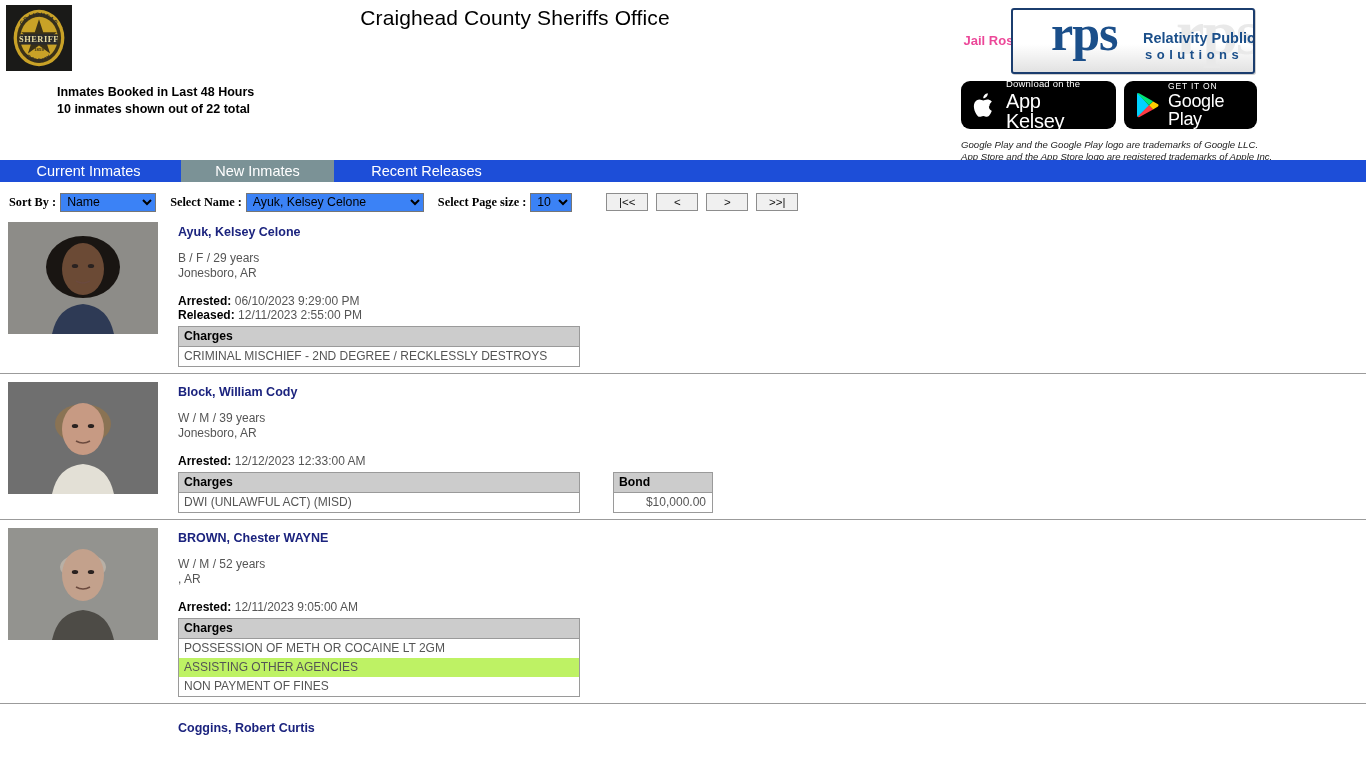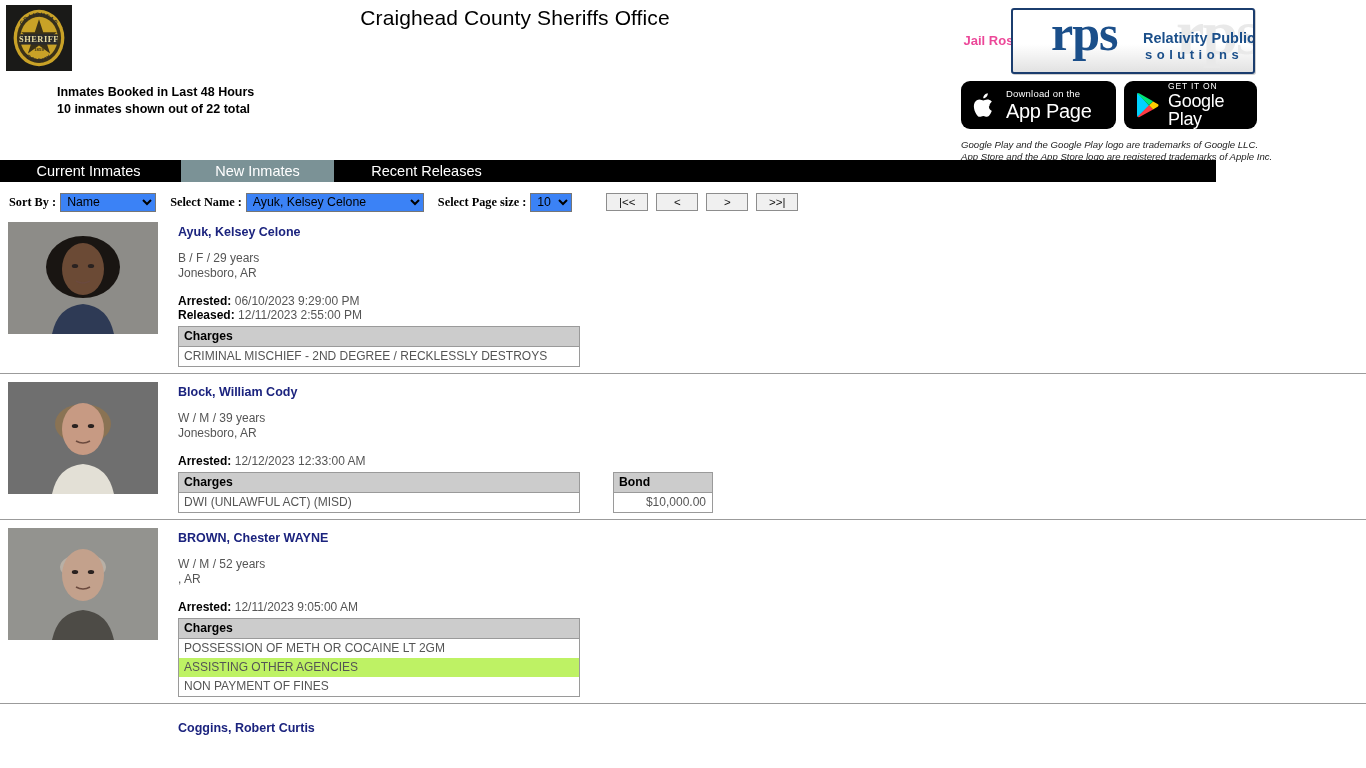--- a/index.html
+++ b/index.html
@@ -160,22 +160,22 @@
     font-style: italic;
     color: #1b1b1b;
     line-height: 1.22;
     white-space: nowrap;
   }
 
   
   .tabbar {
     position: relative;
     height: 22px;
-    background: #000000;
-    width: 1216px;
+    background: #1d4ed8;
+    width: 1366px;
   }
   .tab {
     position: absolute;
     top: 0;
     height: 22px;
     line-height: 22px;
     text-align: center;
     color: #ffffff;
     font-size: 14.5px;
     cursor: pointer;
@@ -347,21 +347,21 @@
 
   <div class="store-badges">
     <div class="store-badge badge-app-store">
       <span class="glyph">
         <svg width="24" height="29" viewBox="0 0 24 29" aria-hidden="true">
           <path fill="#ffffff" d="M16.4 15.2c0-3 2.4-4.4 2.5-4.5-1.4-2-3.5-2.3-4.2-2.3-1.8-.2-3.5 1-4.4 1-.9 0-2.3-1-3.8-1C4.6 8.4 2.8 9.5 1.8 11.3c-2 3.5-.5 8.7 1.4 11.6.9 1.4 2.1 3 3.5 2.9 1.4-.1 1.9-.9 3.6-.9 1.7 0 2.1.9 3.6.9 1.5 0 2.5-1.4 3.4-2.8 1.1-1.6 1.5-3.2 1.5-3.3-.1 0-2.9-1.1-2.9-4.5zM13.6 5.7c.8-.9 1.3-2.2 1.2-3.5-1.1 0-2.5.8-3.3 1.7-.7.8-1.4 2.1-1.2 3.4 1.3.1 2.5-.7 3.3-1.6z"></path>
         </svg>
       </span>
       <span class="txt">
         <span class="small">Download on the</span>
-        <span class="big">App Page</span>
+        <span class="big">App Kelsey</span>
       </span>
     </div>
 
     <div class="store-badge badge-google-play">
       <span class="glyph">
         <svg width="23" height="26" viewBox="0 0 23 26" aria-hidden="true">
           <path fill="#00d2ff" d="M1.6 1.1C1.2 1.5 1 2.1 1 2.9v20.2c0 .8.2 1.4.6 1.8l.1.1 11.3-11.3v-.3L1.7 1.1z"></path>
           <path fill="#ffce00" d="M17 17.5l-3.9-3.9v-.3l3.9-3.9.1.1 4.5 2.6c1.3.7 1.3 1.9 0 2.7l-4.6 2.7z"></path>
           <path fill="#ff3a44" d="M17.1 17.4L13 13.3 1.6 24.8c.4.5 1.1.5 1.9.1l13.6-7.5"></path>
           <path fill="#00e676" d="M17.1 9.2L3.5 1.6C2.7 1.2 2 1.2 1.6 1.7L13 13.3l4.1-4.1z"></path>

